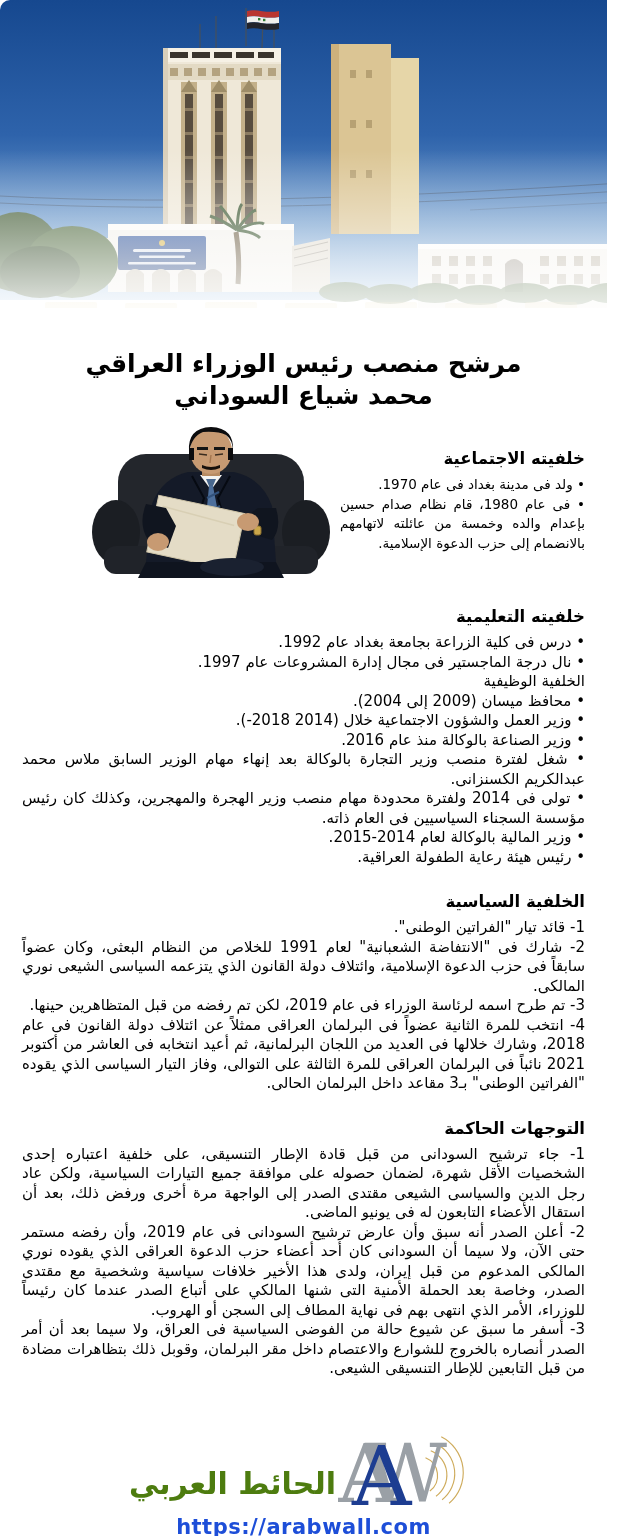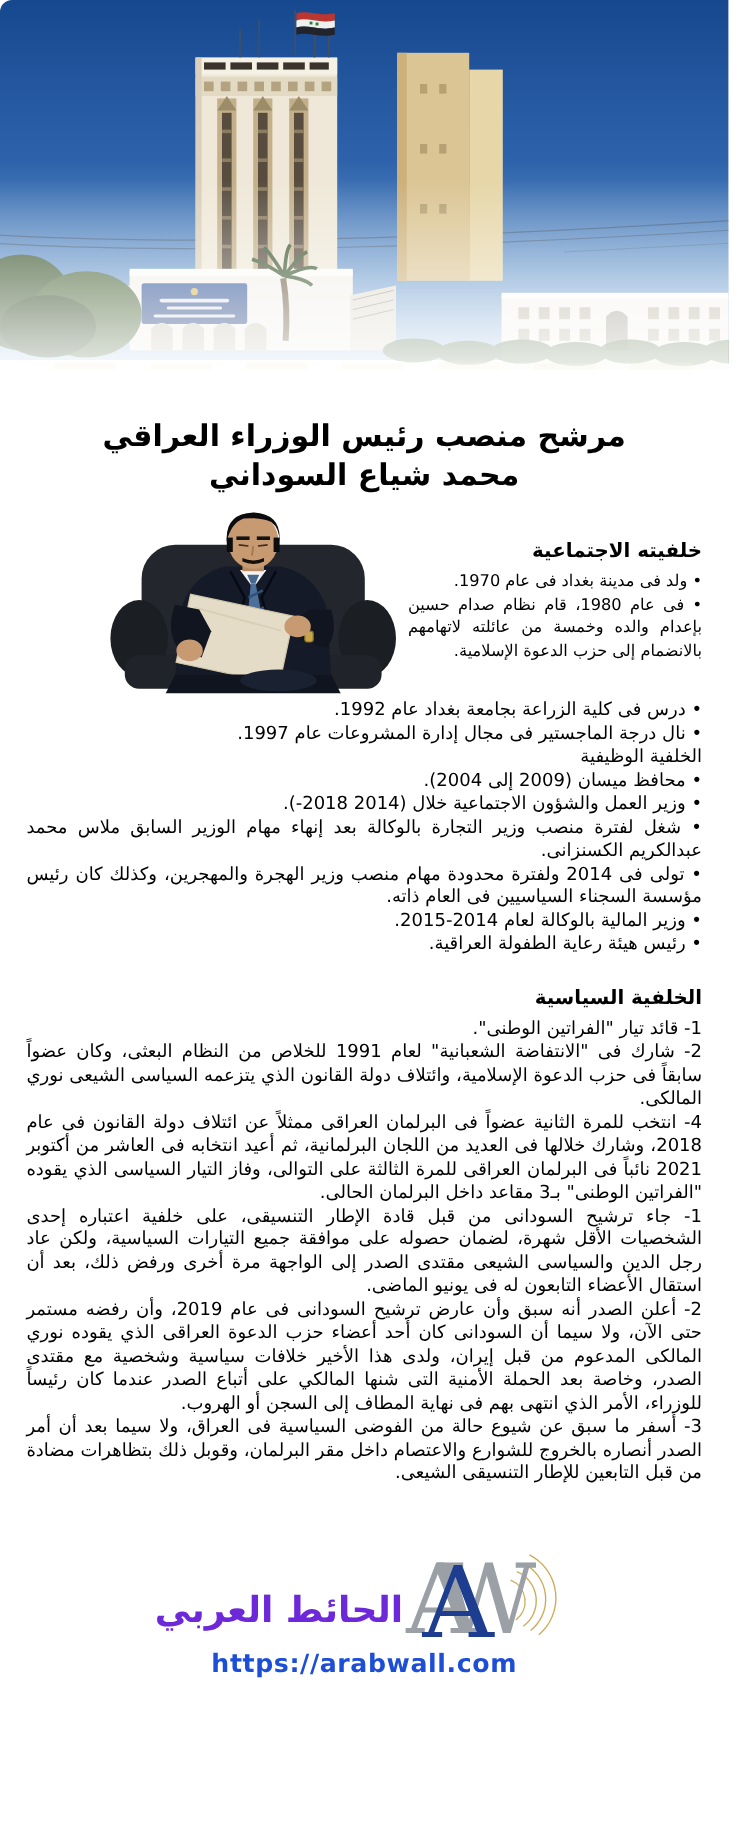--- a/index.html
+++ b/index.html
@@ -289,48 +289,52 @@
         </svg>
       </div>
       <div class="sec1-text">
         <h2 class="sec-h">خلفيته الاجتماعية</h2>
         <p class="item">• ولد فى مدينة بغداد فى عام 1970.</p>
         <p class="item">• فى عام 1980، قام نظام صدام حسين بإعدام والده وخمسة من عائلته لاتهامهم بالانضمام إلى حزب الدعوة الإسلامية.</p>
       </div>
     </div>
 
     <section>
+      <h2 class="sec-h">خلفيته التعليمية</h2>
       <p class="item">• درس فى كلية الزراعة بجامعة بغداد عام 1992.</p>
       <p class="item">• نال درجة الماجستير فى مجال إدارة المشروعات عام 1997.</p>
       <p class="item">الخلفية الوظيفية</p>
       <p class="item">• محافظ ميسان (2009 إلى 2004).</p>
       <p class="item">• وزير العمل والشؤون الاجتماعية خلال (2014 2018-).</p>
+      <p class="item">• وزير الصناعة بالوكالة منذ عام 2016.</p>
       <p class="item">• شغل لفترة منصب وزير التجارة بالوكالة بعد إنهاء مهام الوزير السابق ملاس محمد عبدالكريم الكسنزانى.</p>
       <p class="item">• تولى فى 2014 ولفترة محدودة مهام منصب وزير الهجرة والمهجرين، وكذلك كان رئيس مؤسسة السجناء السياسيين فى العام ذاته.</p>
       <p class="item">• وزير المالية بالوكالة لعام 2014-2015.</p>
       <p class="item">• رئيس هيئة رعاية الطفولة العراقية.</p>
     </section>
 
     <section>
       <h2 class="sec-h">الخلفية السياسية</h2>
       <p class="item">1- قائد تيار "الفراتين الوطنى".</p>
       <p class="item">2- شارك فى "الانتفاضة الشعبانية" لعام 1991 للخلاص من النظام البعثى، وكان عضواً سابقاً فى حزب الدعوة الإسلامية، وائتلاف دولة القانون الذي يتزعمه السياسى الشيعى نوري المالكى.</p>
+      <p class="item">3- تم طرح اسمه لرئاسة الوزراء فى عام 2019، لكن تم رفضه من قبل المتظاهرين حينها.</p>
       <p class="item">4- انتخب للمرة الثانية عضواً فى البرلمان العراقى ممثلاً عن ائتلاف دولة القانون فى عام 2018، وشارك خلالها فى العديد من اللجان البرلمانية، ثم أعيد انتخابه فى العاشر من أكتوبر 2021 نائباً فى البرلمان العراقى للمرة الثالثة على التوالى، وفاز التيار السياسى الذي يقوده "الفراتين الوطنى" بـ3 مقاعد داخل البرلمان الحالى.</p>
     </section>
 
     <section>
+      <h2 class="sec-h">التوجهات الحاكمة</h2>
       <p class="item">1- جاء ترشيح السودانى من قبل قادة الإطار التنسيقى، على خلفية اعتباره إحدى الشخصيات الأقل شهرة، لضمان حصوله على موافقة جميع التيارات السياسية، ولكن عاد رجل الدين والسياسى الشيعى مقتدى الصدر إلى الواجهة مرة أخرى ورفض ذلك، بعد أن استقال الأعضاء التابعون له فى يونيو الماضى.</p>
       <p class="item">2- أعلن الصدر أنه سبق وأن عارض ترشيح السودانى فى عام 2019، وأن رفضه مستمر حتى الآن، ولا سيما أن السودانى كان أحد أعضاء حزب الدعوة العراقى الذي يقوده نوري المالكى المدعوم من قبل إيران، ولدى هذا الأخير خلافات سياسية وشخصية مع مقتدى الصدر، وخاصة بعد الحملة الأمنية التى شنها المالكي على أتباع الصدر عندما كان رئيساً للوزراء، الأمر الذي انتهى بهم فى نهاية المطاف إلى السجن أو الهروب.</p>
       <p class="item">3- أسفر ما سبق عن شيوع حالة من الفوضى السياسية فى العراق، ولا سيما بعد أن أمر الصدر أنصاره بالخروج للشوارع والاعتصام داخل مقر البرلمان، وقوبل ذلك بتظاهرات مضادة من قبل التابعين للإطار التنسيقى الشيعى.</p>
     </section>
   </div>
 
   <div class="footer">
     <div class="logo-row">
-      <span class="logo-ar" dir="rtl" style="color:#6d28d9">الحائط العربي</span>
+      <span class="logo-ar" dir="rtl" style="color:#4d7c0f">الحائط العربي</span>
       <svg width="140" height="90" viewBox="0 0 160 100">
         <g stroke="#c9a24a" stroke-width="1.3" fill="none" opacity="0.9">
           <path d="M118,12 A46,46 0 0 1 127,88"></path>
           <path d="M112,20 A38,38 0 0 1 119,84"></path>
           <path d="M106,28 A30,30 0 0 1 112,80"></path>
           <path d="M100,36 A22,22 0 0 1 105,74"></path>
         </g>
         <text x="0" y="86" font-family="DejaVu Serif, serif" font-size="92" fill="#9aa0a6">A</text>
         <text x="30" y="86" font-family="DejaVu Serif, serif" font-size="92" fill="#9aa0a6">W</text>
         <text x="16" y="90" font-family="DejaVu Serif, serif" font-size="94" fill="#1d3d91">A</text>

